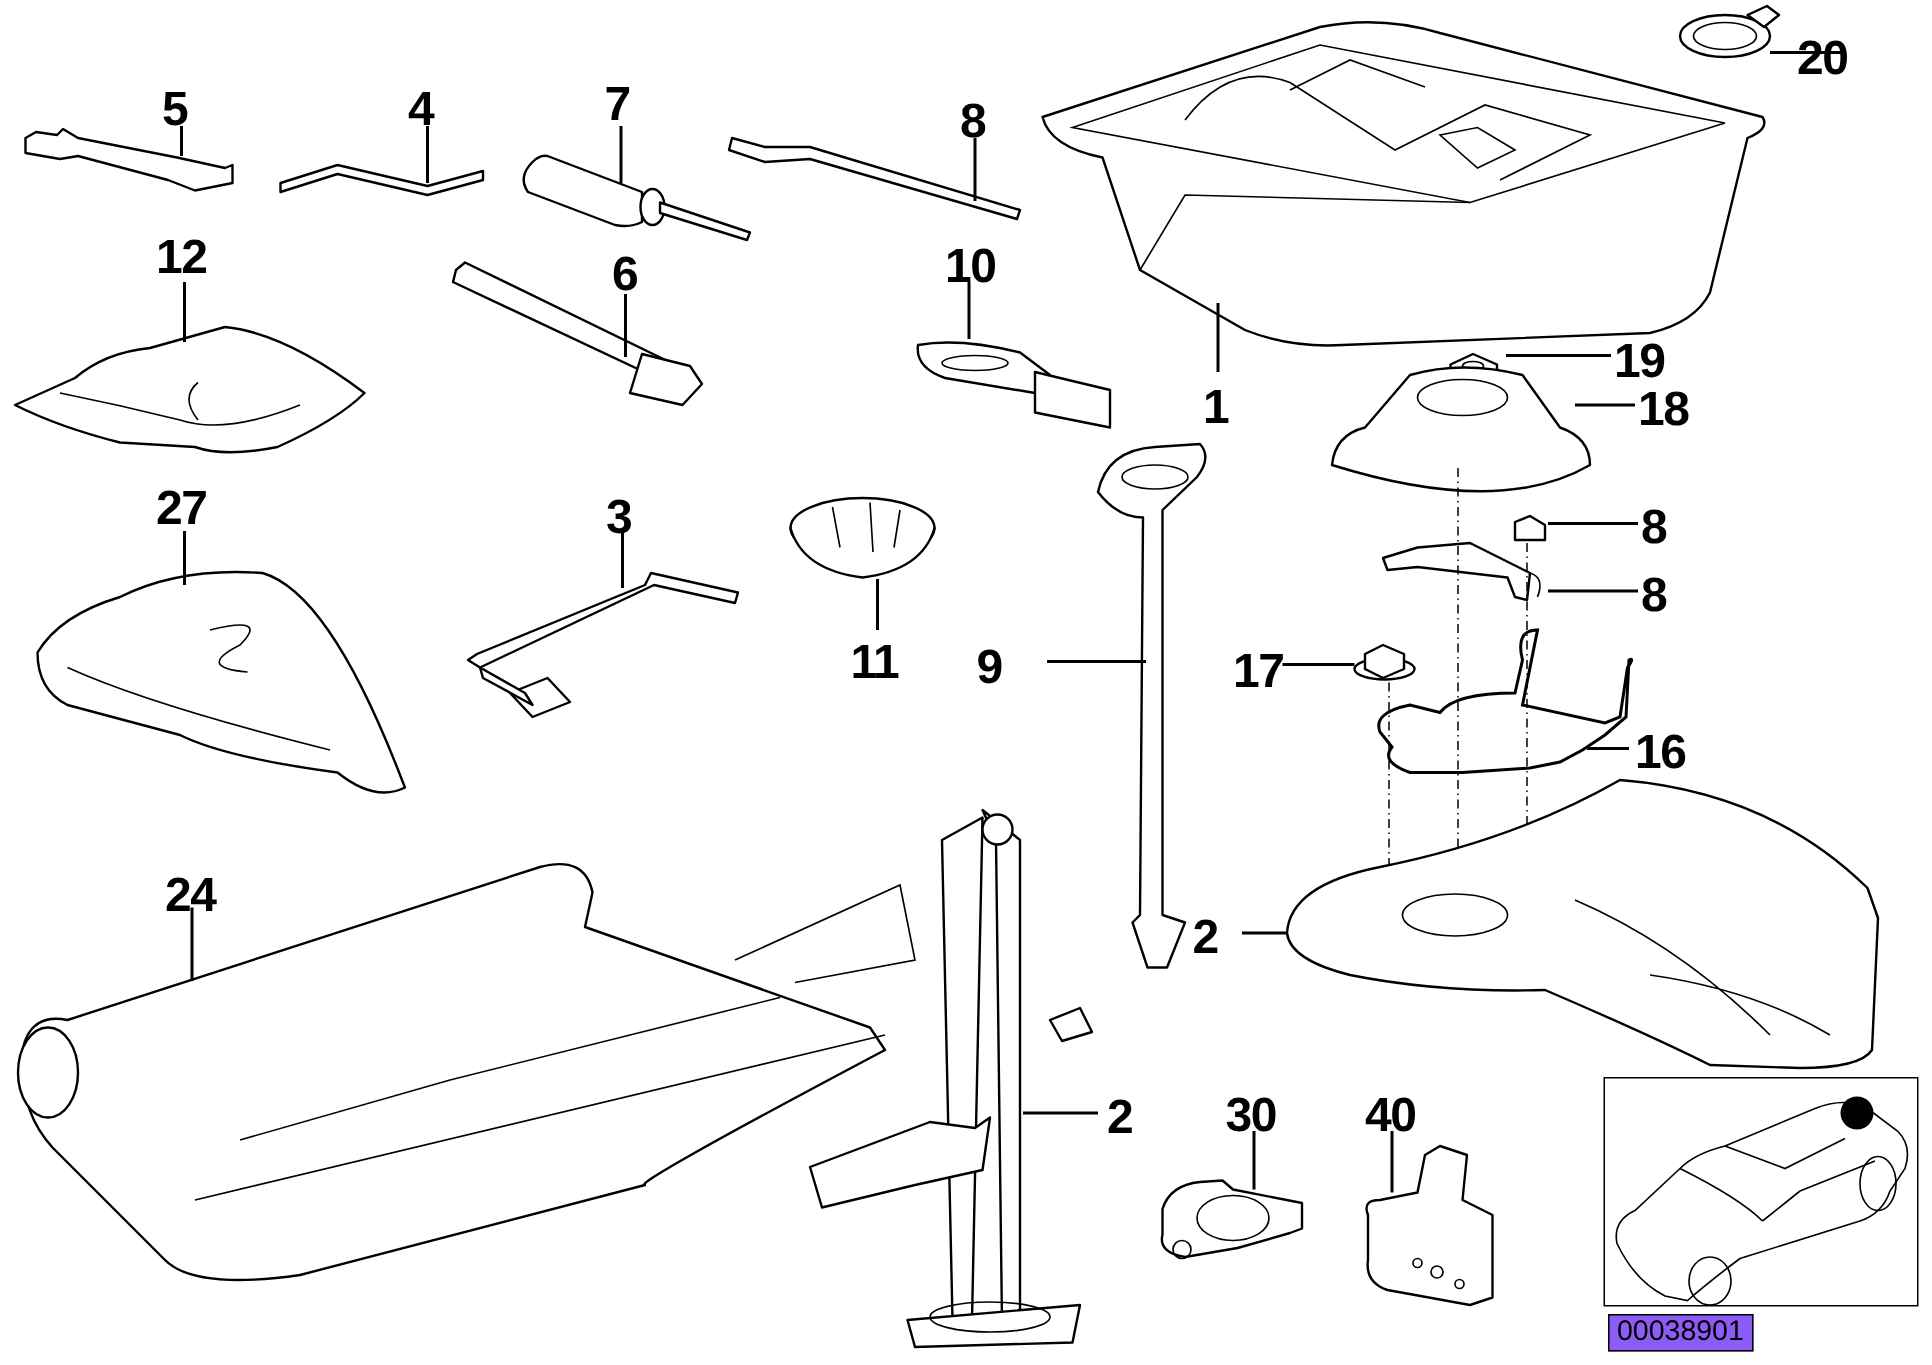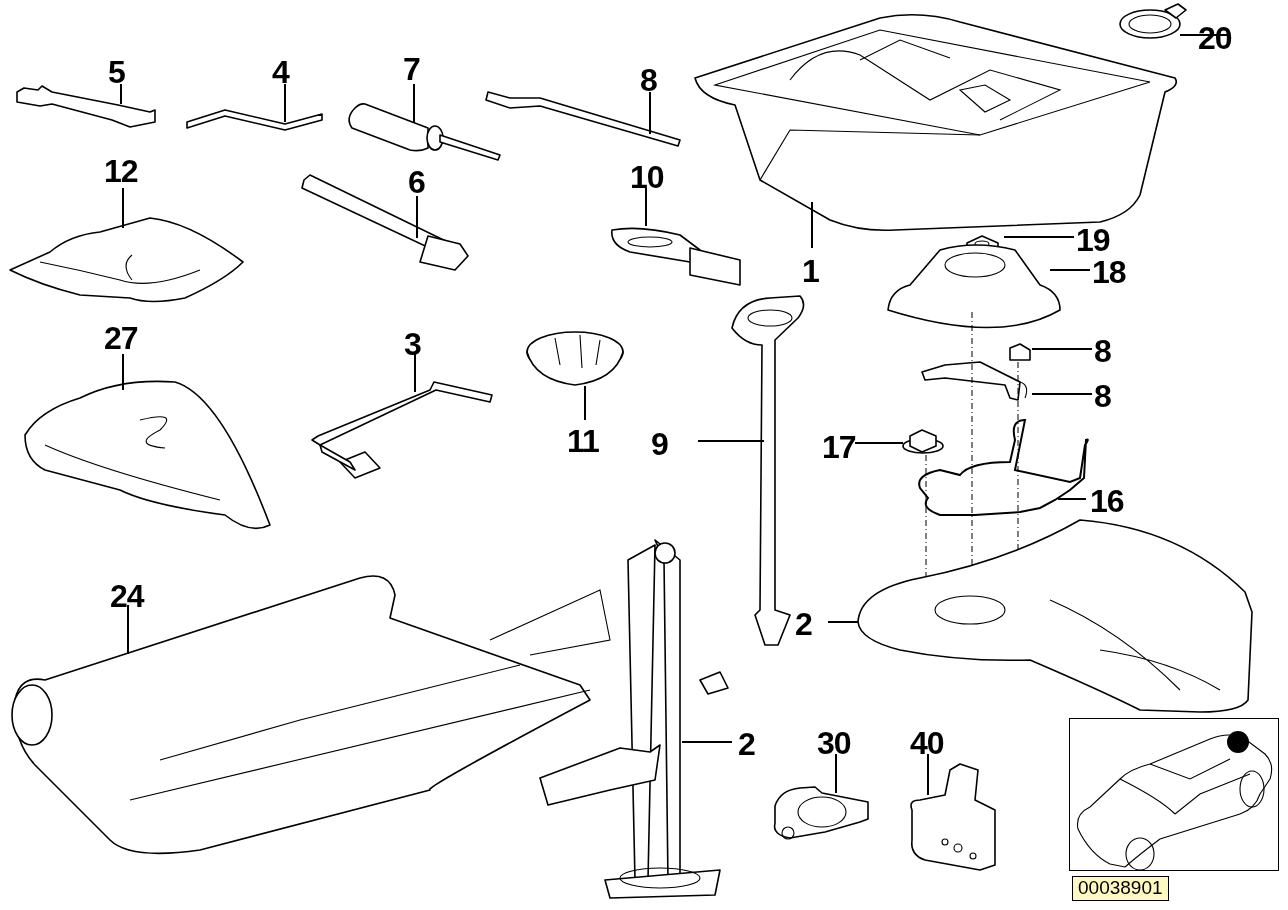--- a/index.html
+++ b/index.html
@@ -4,21 +4,21 @@
 <style>
   html,body{margin:0;padding:0;background:#fff;}
   body{width:1288px;height:910px;overflow:hidden;font-family:"Liberation Sans",sans-serif;}
   #stage{position:absolute;left:0;top:0;width:1288px;height:910px;}
   svg{position:absolute;left:0;top:0;}
   .part{fill:#fff;stroke:#000;stroke-width:1.6;stroke-linejoin:round;stroke-linecap:round;}
   .thin{fill:none;stroke:#000;stroke-width:1.1;}
   .lead{stroke:#000;stroke-width:2;fill:none;}
   .dash{stroke:#000;stroke-width:1;stroke-dasharray:6 3 1 3;fill:none;}
   .callout{position:absolute;font-weight:bold;font-size:32px;color:#000;line-height:1;letter-spacing:-1px;}
-  .docid{position:absolute;left:1072px;top:876px;border:1.5px solid #000;font-size:19px;padding:1px 5px;line-height:1.1;background:#fef9c3;}
+  .docid{position:absolute;left:1072px;top:876px;border:1.5px solid #000;font-size:19px;padding:1px 5px;line-height:1.1;background:#8b5cf6;}
   .inset{position:absolute;left:1069px;top:718px;width:208px;height:151px;border:1.5px solid #000;background:#fff;}
 </style>
 </head>
 <body>
 
 <div id="stage">
 <svg width="1288" height="910" viewBox="0 0 1288 910">
 
   <g>
     <path class="part" d="M695,78 L880,18 Q920,10 960,22 L1175,78 Q1180,86 1165,92 L1140,195 Q1130,215 1100,222 L895,230 Q860,232 830,220 L760,180 L735,105 Q700,98 695,78 Z"></path>

